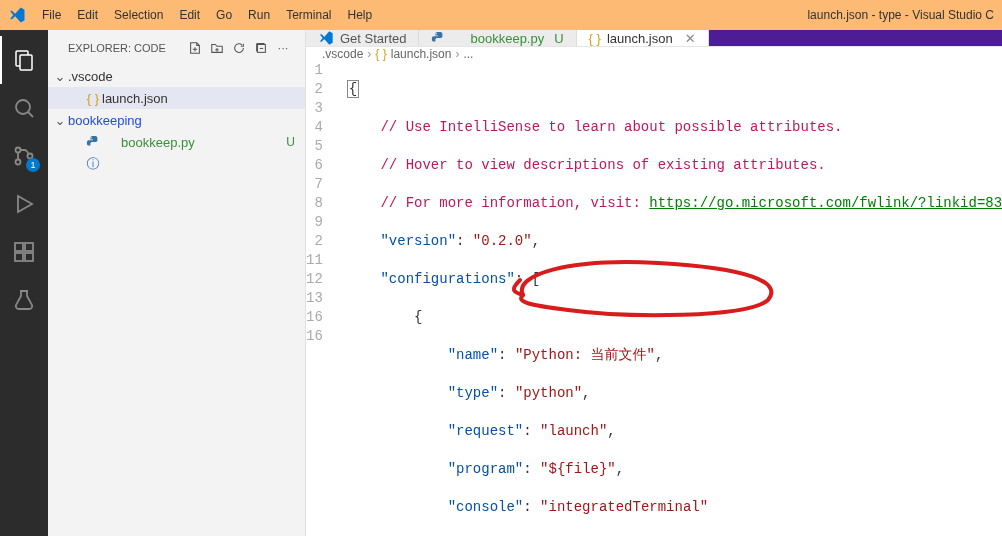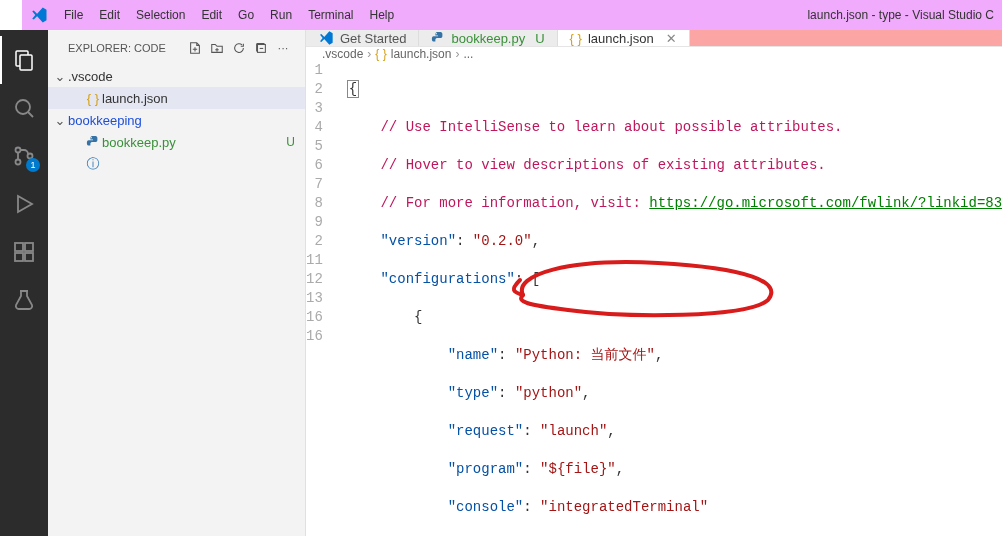--- a/index.html
+++ b/index.html
@@ -10,27 +10,26 @@
     background: #fff;
     width: 1002px;
     height: 536px;
     overflow: hidden;
     display: flex;
     flex-direction: column;
   }
   
   .titlebar {
     height: 30px;
-    background: #f0abfc;
+    background: #fdba74;
     display: flex;
     align-items: center;
     padding: 8px 8px;
     font-size: 12px;
     color: #333;
-    margin-left: 22px;
   }
   .titlebar .logo { width: 18px; height: 18px; margin-right: 8px; display:flex;align-items:center;justify-content:center;}
   .titlebar .menu-item { padding: 0 8px; cursor: default; }
   .titlebar .spacer { flex: 1; }
   .titlebar .title { color: #333; }
   
   .main { flex: 1; display: flex; overflow: hidden; }
   
   .activitybar {
     width: 48px;
@@ -106,29 +105,29 @@
     padding-right: 10px;
   }
   .tree-row.selected { background: #e4e6f1; }
   .tree-row .twisty { width:16px; display:flex; justify-content:center; color:#555;}
   .tree-row .ficon { width:18px; display:flex; justify-content:center; }
   .tree-row .flabel { flex:1; white-space:nowrap; overflow:hidden; text-overflow:ellipsis; }
   .tree-row .status { color:#3a8f3a; font-size:12px; padding-left:6px;}
   .dot { width:8px;height:8px;border-radius:50%;background:#3a8f3a;}
   .indent0 { padding-left: 4px; }
   .indent1 { padding-left: 20px; }
-  .git-green { color:#3a8f3a; }
+  .git-green { color:#3a8f3a;margin-left:19px; }
   .folder-green { color:#1d4ed8; font-weight:500;}
   
   .editor-area { flex:1; display:flex; flex-direction:column; background:#fff; min-width:0;}
   .tabs {
     height: 35px;
     display: flex;
     align-items: stretch;
-    background: #fca5a5;
+    background: #4c1d95;
     border-bottom: 1px solid #e5e5e5;
   }
   .tab {
     display:flex;
     align-items:center;
     padding: 0 12px;
     font-size: 13px;
     color: #555;
     border-right: 1px solid #ddd;
     gap:6px;

